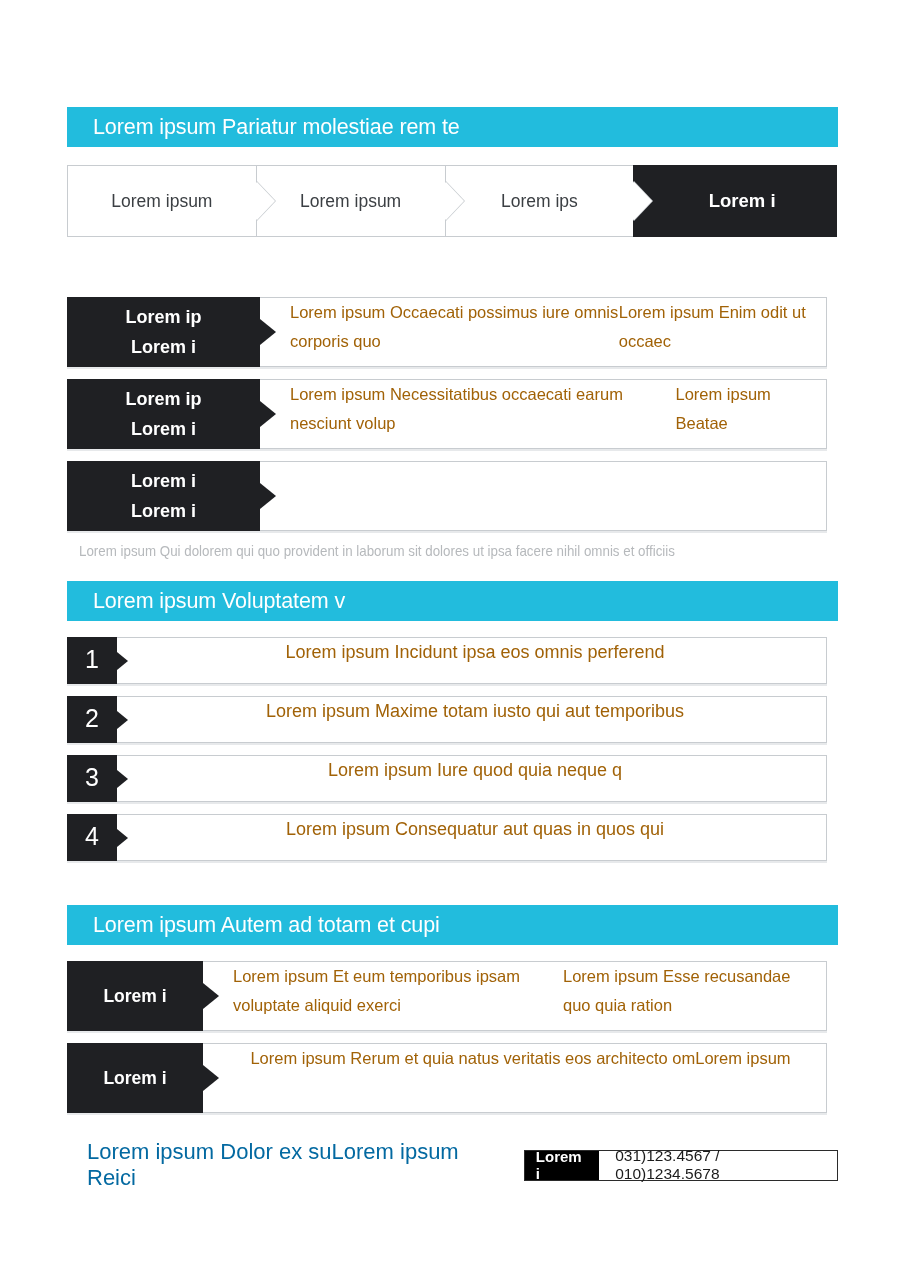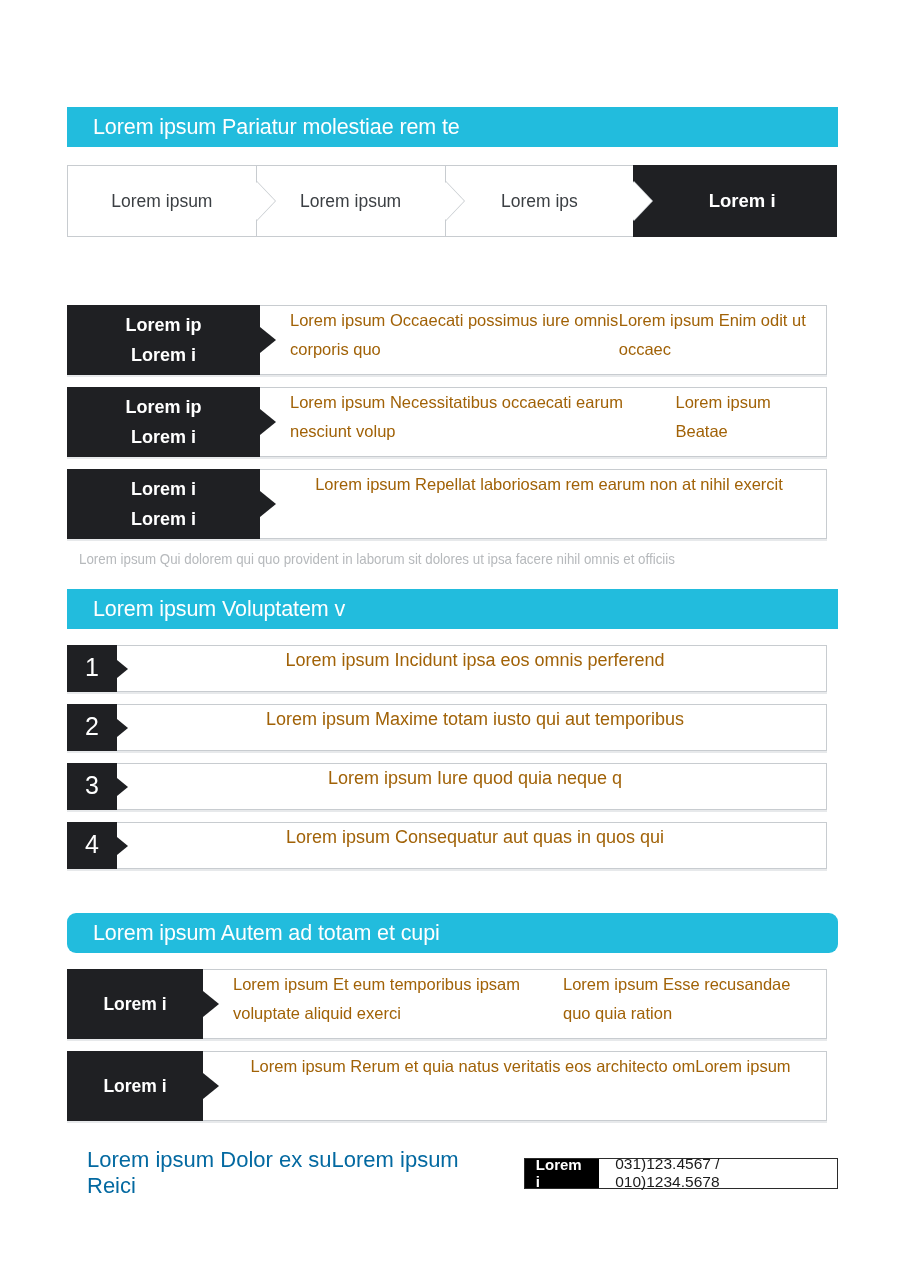--- a/index.html
+++ b/index.html
@@ -272,21 +272,21 @@
           <span class="notch-line"></span>
           <span class="notch-fill"></span>
           <span class="steplabel">Lorem i</span>
         </div>
       </div>
   </div>
 
   <div class="gap-a"></div>
 
   <div>
-    <div class="rows sec2" style="margin-top:32px;">
+    <div class="rows sec2" style="margin-top:24px;">
         <div class="row">
           <div class="tag">
             <span>Lorem ip</span>
             <span>Lorem i</span>
             <span class="arrow"></span>
           </div>
           <div class="body">
             <div class="line">Lorem ipsum Occaecati possimus iure omnis corporis quo</div>
             <div class="line">Lorem ipsum Enim odit ut occaec</div>
           </div>
@@ -300,23 +300,20 @@
           <div class="body">
             <div class="line">Lorem ipsum Necessitatibus occaecati earum nesciunt volup</div>
             <div class="line">Lorem ipsum Beatae</div>
           </div>
         </div>
         <div class="row">
           <div class="tag">
             <span>Lorem i</span>
             <span>Lorem i</span>
             <span class="arrow"></span>
-          </div>
-          <div class="body">
-            <div class="line">Lorem ipsum Repellat laboriosam rem earum non at nihil exercit</div>
           </div>
         </div>
       </div>
     <div class="caption">Lorem ipsum Qui dolorem qui quo provident in laborum sit dolores ut ipsa facere nihil omnis et officiis</div>
   </div>
 
   <div class="gap-b"></div>
 
   <div>
     <div class="banner" style="background: rgb(34, 188, 221);">
@@ -358,21 +355,21 @@
           <div class="body">
             <div class="line">Lorem ipsum Consequatur aut quas in quos qui</div>
           </div>
         </div>
       </div>
   </div>
 
   <div class="gap-c"></div>
 
   <div>
-    <div class="banner" style="background: rgb(34, 188, 221); border-radius: 9px;">
+    <div class="banner" style="background: rgb(34, 188, 221);">
       <span>Lorem ipsum Autem ad totam et cupi</span>
     </div>
     <div class="rows sec4" style="margin-top:16px;">
         <div class="row">
           <div class="tag">
             <span>Lorem i</span>
             <span class="arrow"></span>
           </div>
           <div class="body">
             <div class="line">Lorem ipsum Et eum temporibus ipsam voluptate aliquid exerci</div>

